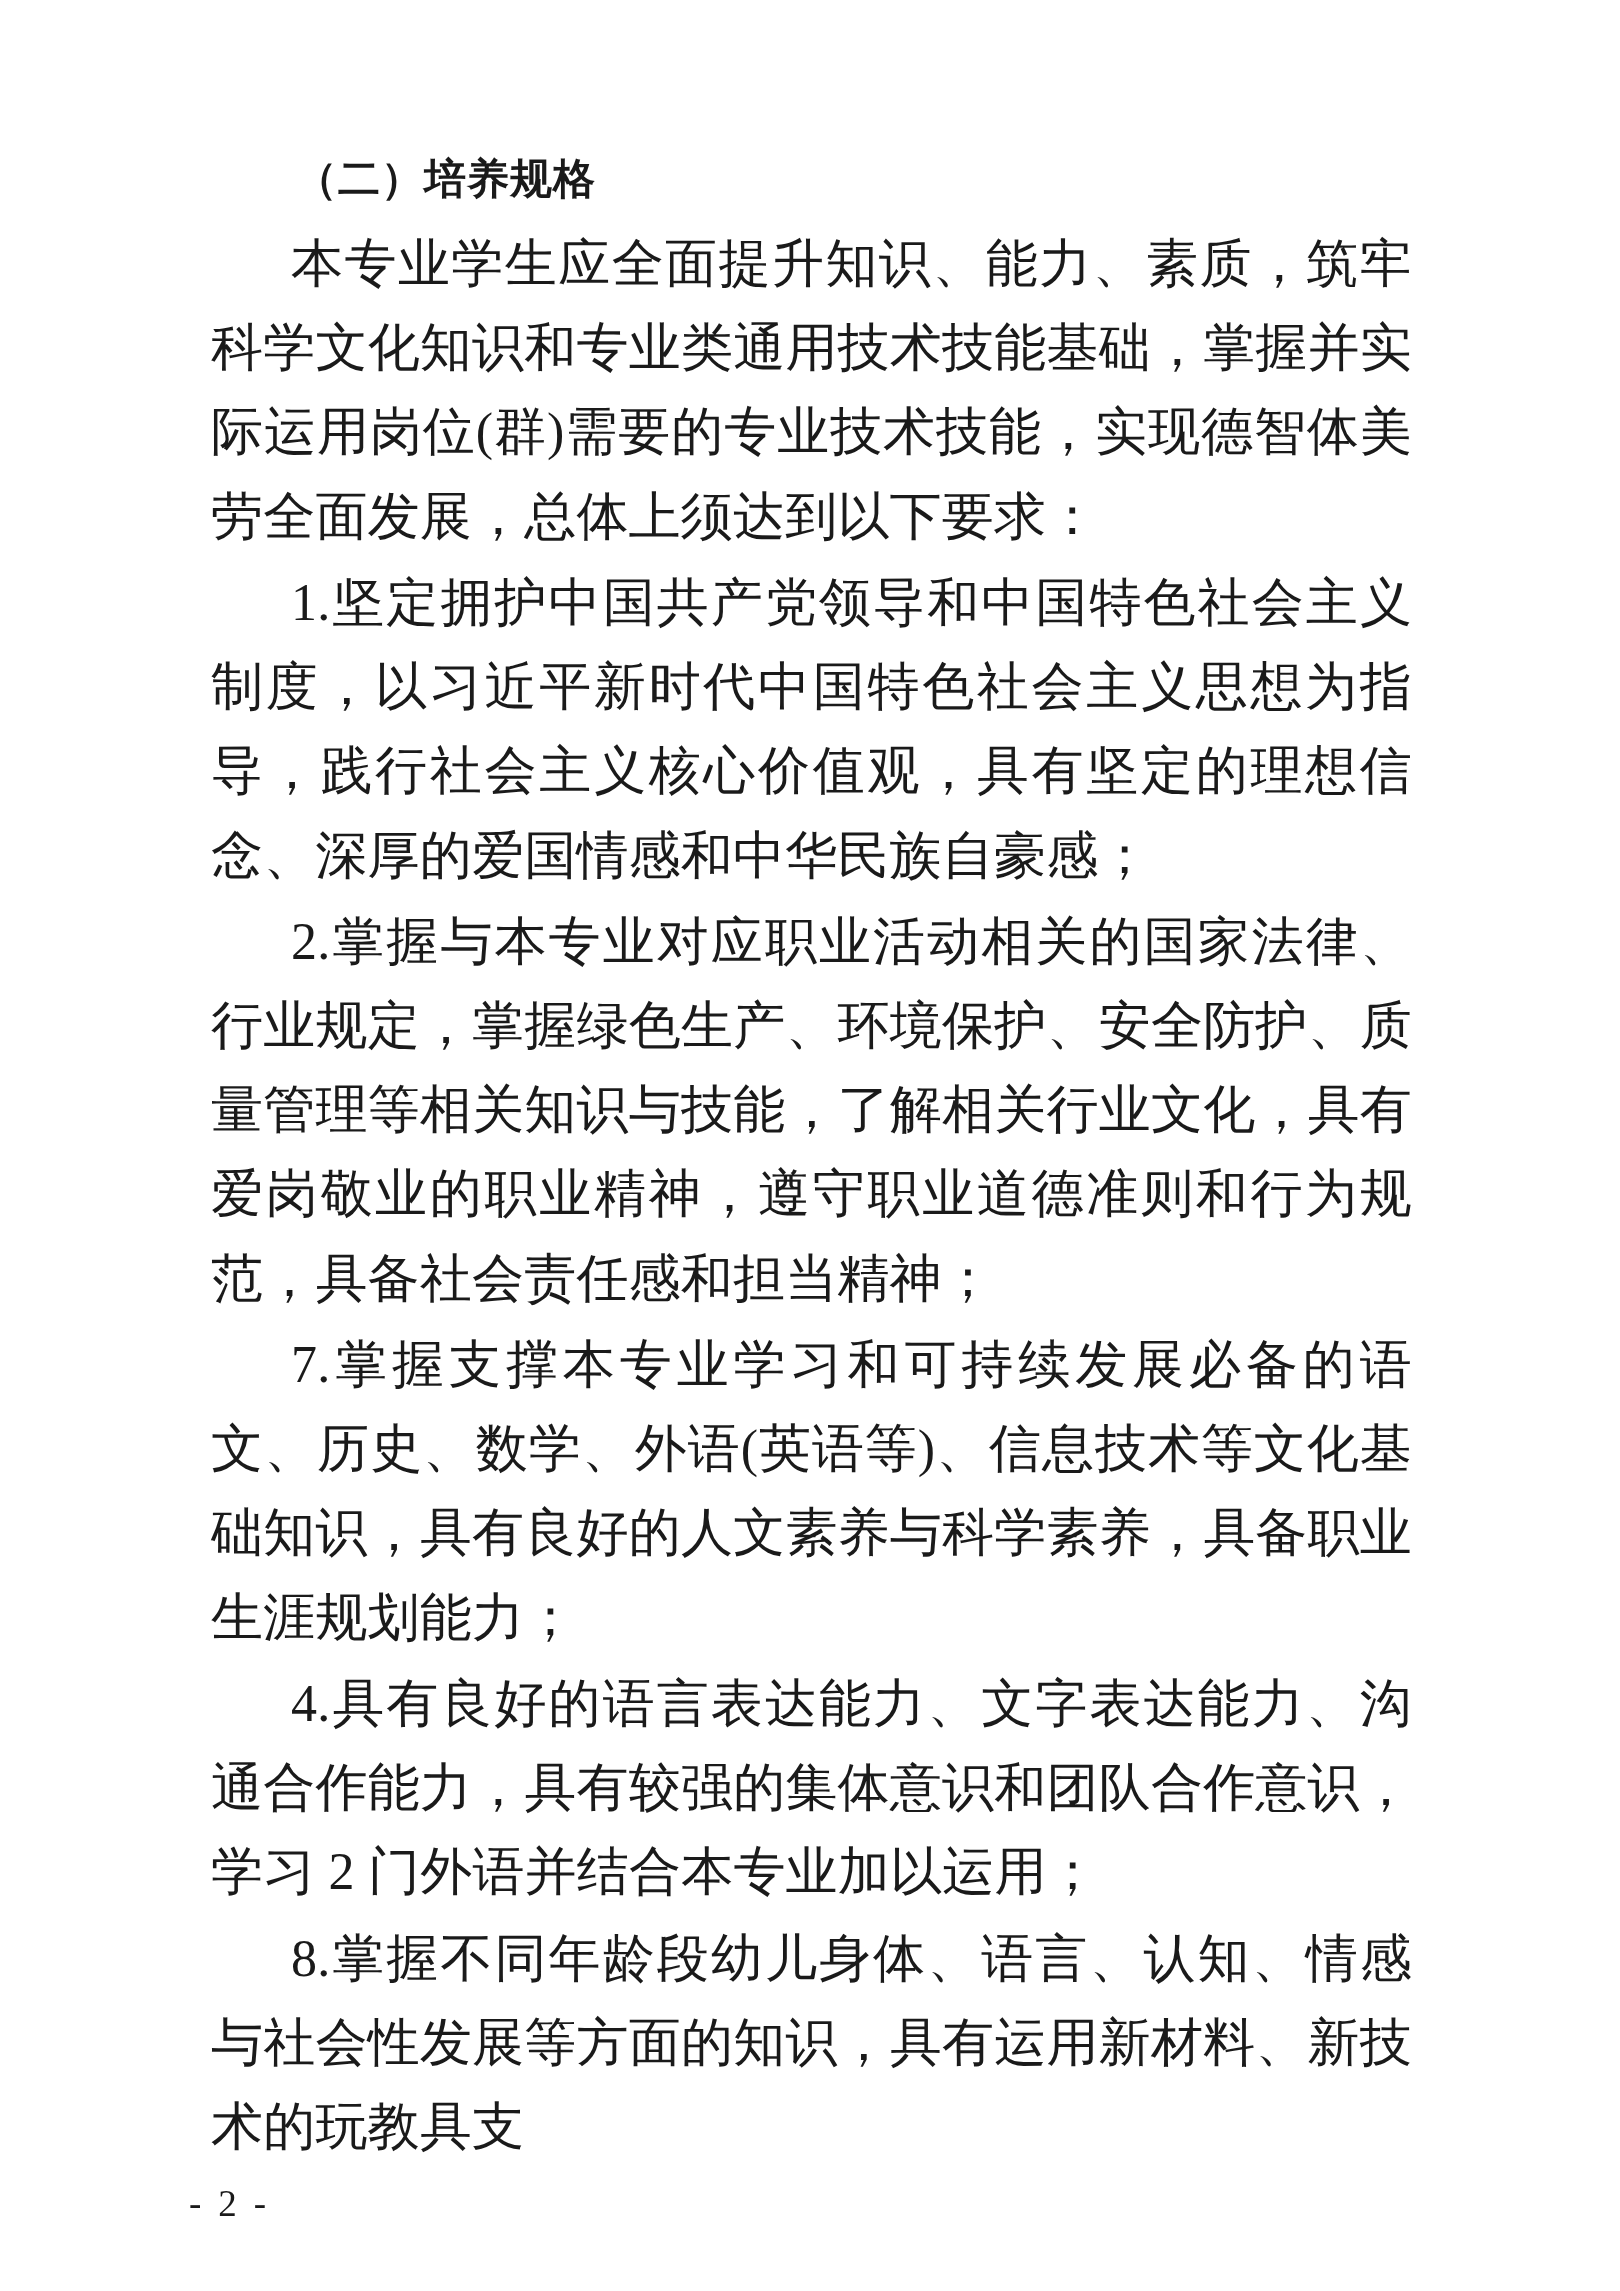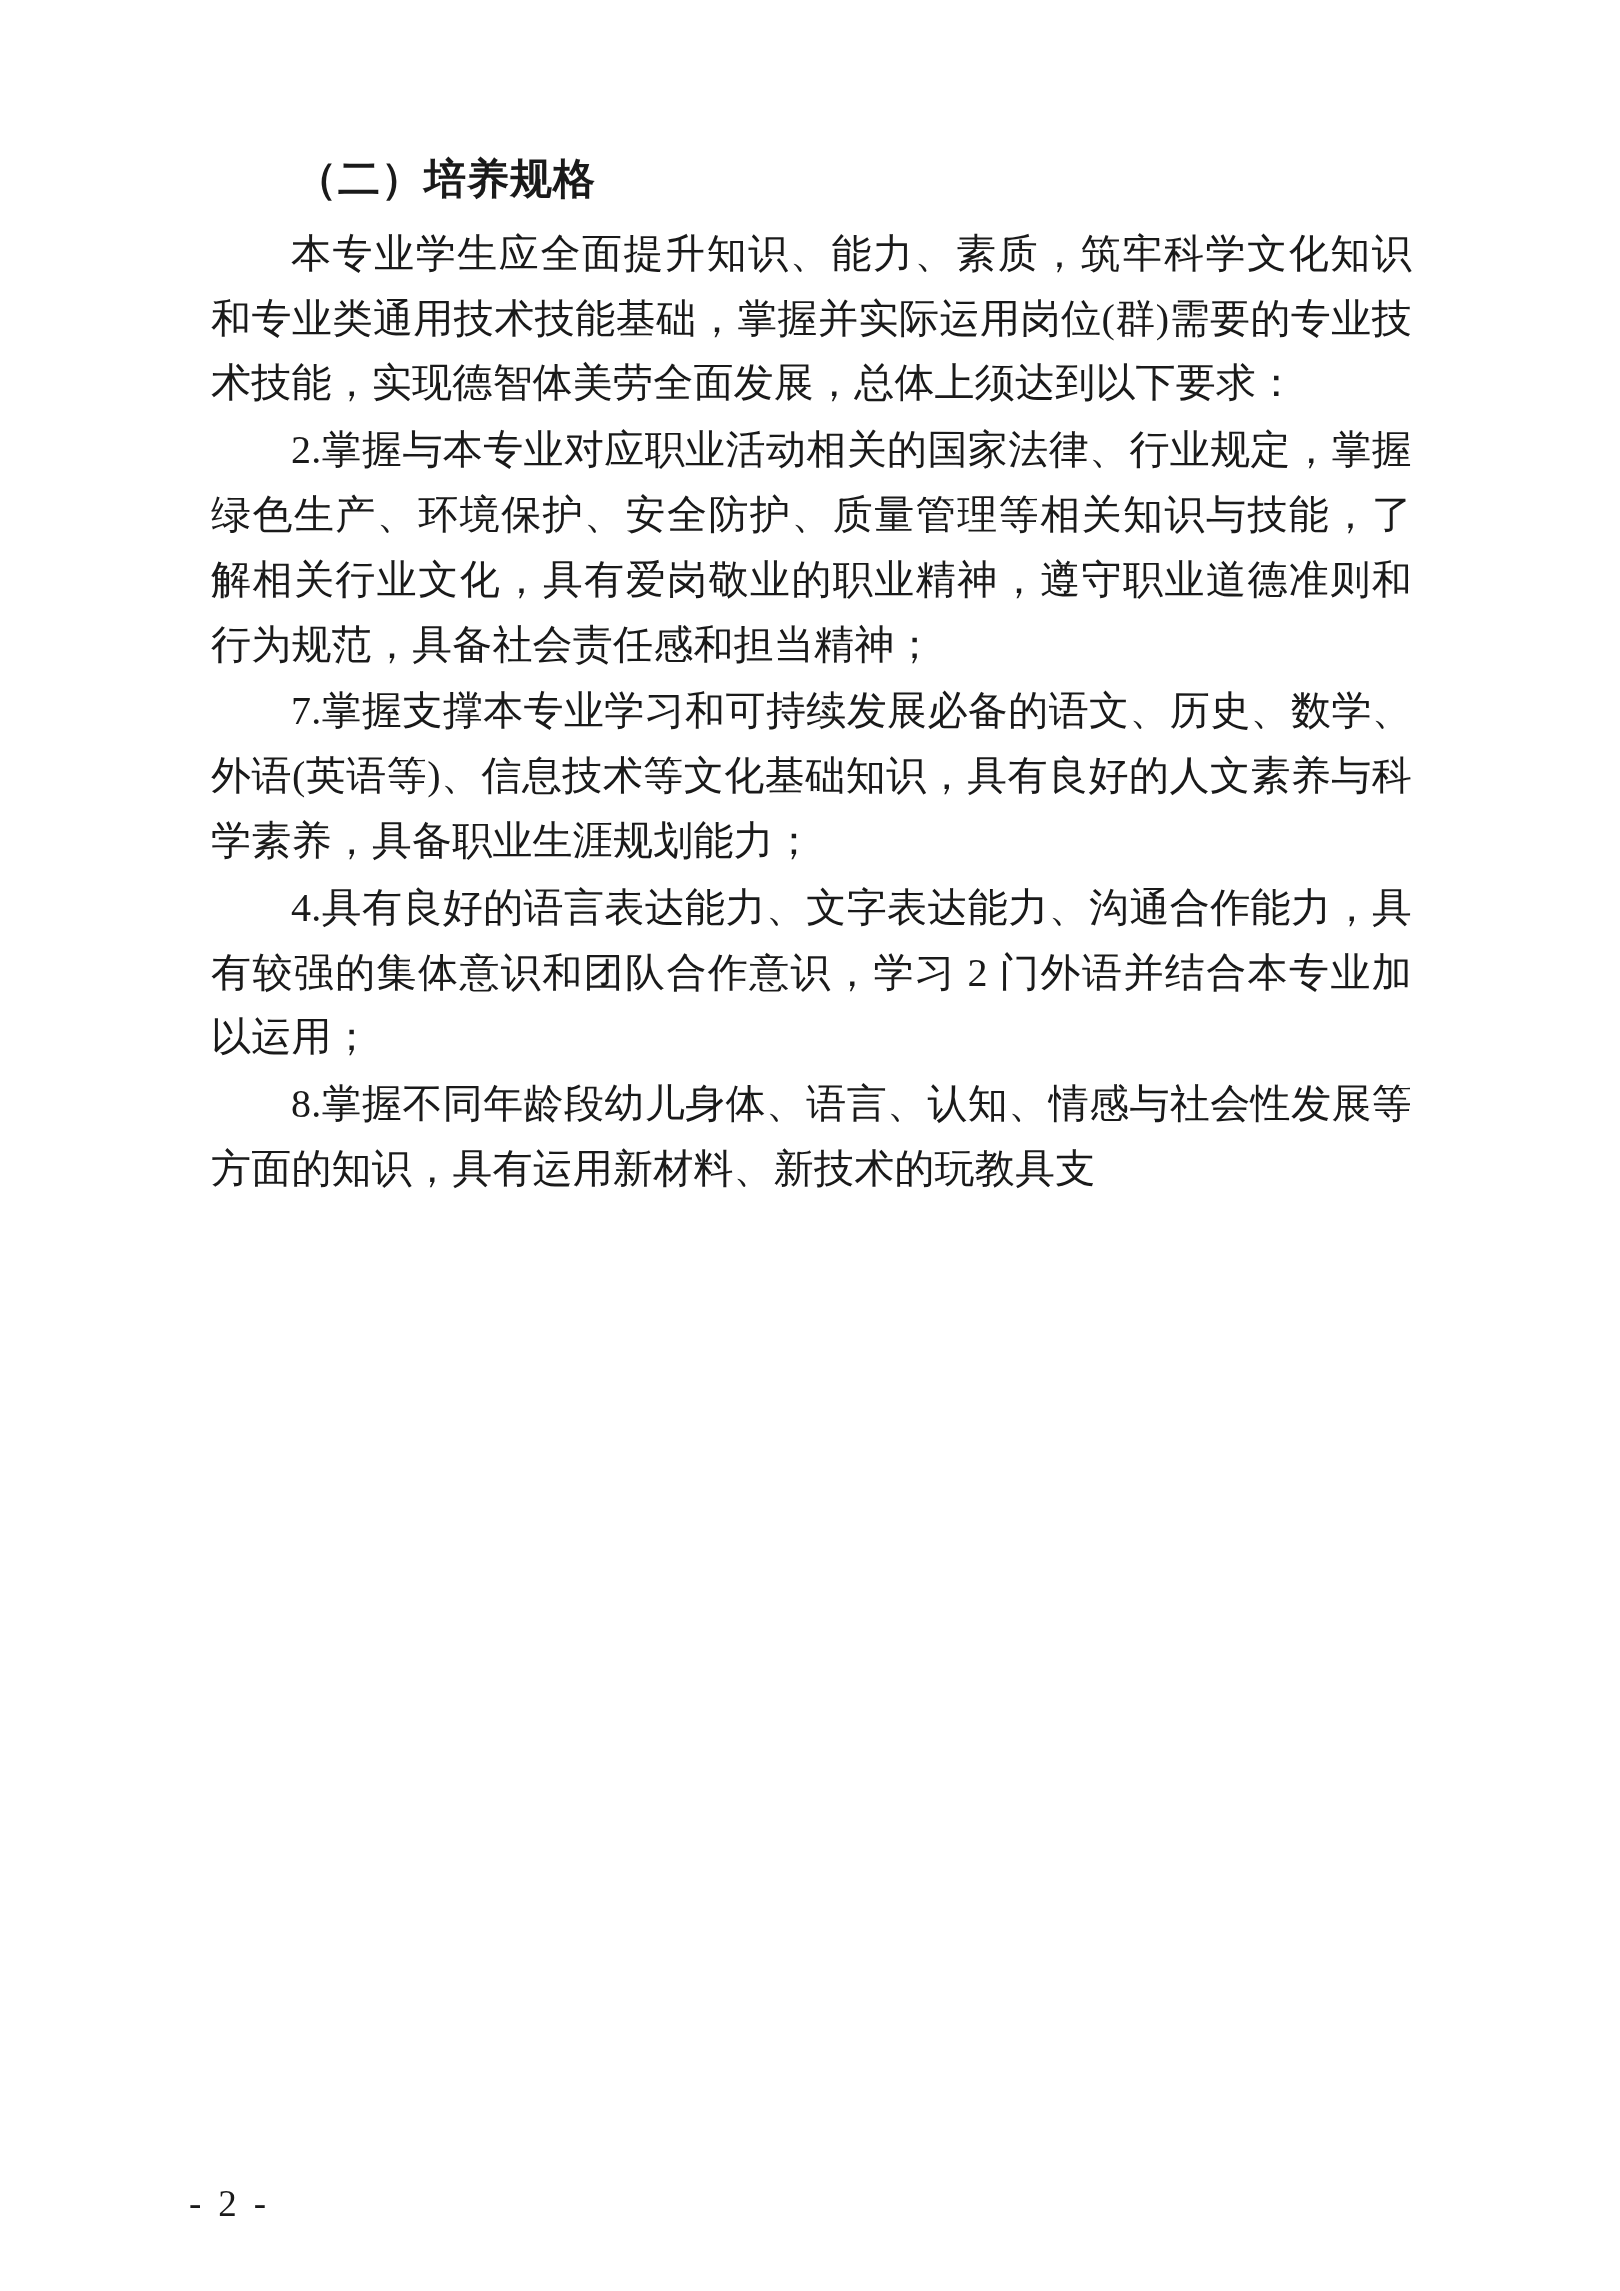--- a/index.html
+++ b/index.html
@@ -30,21 +30,21 @@
   .heading {
     font-size: 42px;
     font-weight: bold;
     letter-spacing: 1px;
     line-height: 1.55;
     margin: 0 0 9.8px 0;
     text-indent: 84px;
     font-family: "Liberation Serif", "DejaVu Serif", serif;
   }
   .para {
-    font-size: 40px;
+    font-size: 52px;
     line-height: 1.62;
     margin: 0;
     text-align: justify;
     text-justify: inter-ideograph;
     text-indent: 80px;
     letter-spacing: 0.2px;
   }
   .para + .para {
     margin-top: 2px;
   }
@@ -62,20 +62,21 @@
     transform: translateX(-461px);
   }
 </style>
 </head>
 <body>
 
 <div class="page">
   <div class="doc-body">
     <h2 class="heading">（二）培养规格</h2>
     <p class="para">本专业学生应全面提升知识、能力、素质，筑牢科学文化知识和专业类通用技术技能基础，掌握并实际运用岗位(群)需要的专业技术技能，实现德智体美劳全面发展，总体上须达到以下要求：</p>
+    <p class="para">1.坚定拥护中国共产党领导和中国特色社会主义制度，以习近平新时代中国特色社会主义思想为指导，践行社会主义核心价值观，具有坚定的理想信念、深厚的爱国情感和中华民族自豪感；</p>
     <p class="para">2.掌握与本专业对应职业活动相关的国家法律、行业规定，掌握绿色生产、环境保护、安全防护、质量管理等相关知识与技能，了解相关行业文化，具有爱岗敬业的职业精神，遵守职业道德准则和行为规范，具备社会责任感和担当精神；</p>
     <p class="para">7.掌握支撑本专业学习和可持续发展必备的语文、历史、数学、外语(英语等)、信息技术等文化基础知识，具有良好的人文素养与科学素养，具备职业生涯规划能力；</p>
     <p class="para">4.具有良好的语言表达能力、文字表达能力、沟通合作能力，具有较强的集体意识和团队合作意识，学习 2 门外语并结合本专业加以运用；</p>
     <p class="para">8.掌握不同年龄段幼儿身体、语言、认知、情感与社会性发展等方面的知识，具有运用新材料、新技术的玩教具支</p>
   </div>
   <div class="footer">
     <span class="footer-inner">- 2 -</span>
   </div>
 </div>
 

